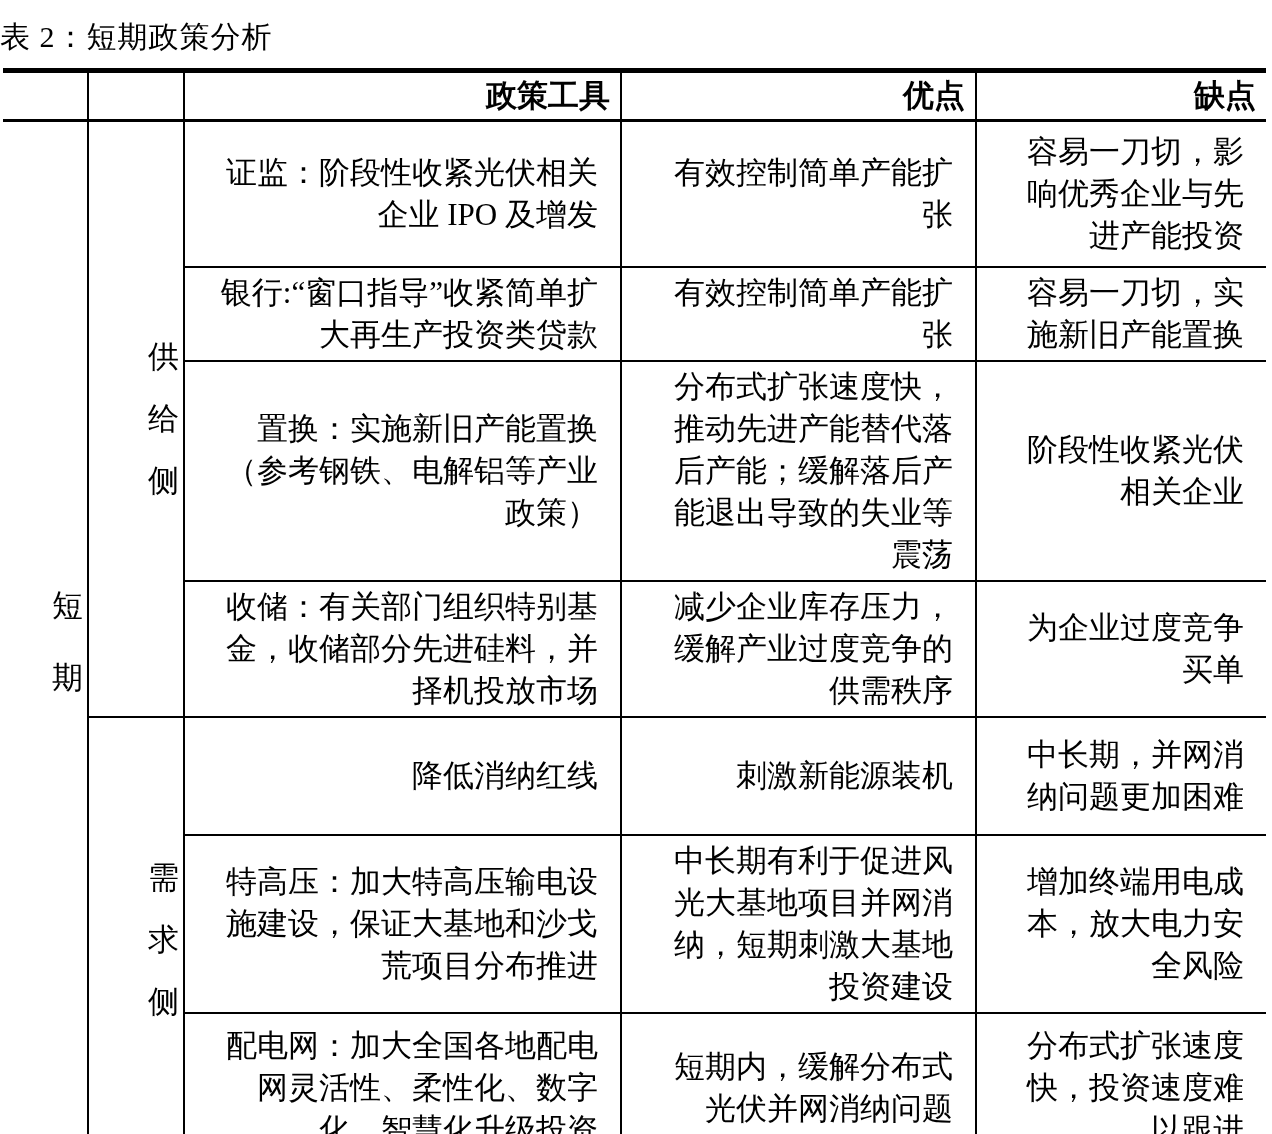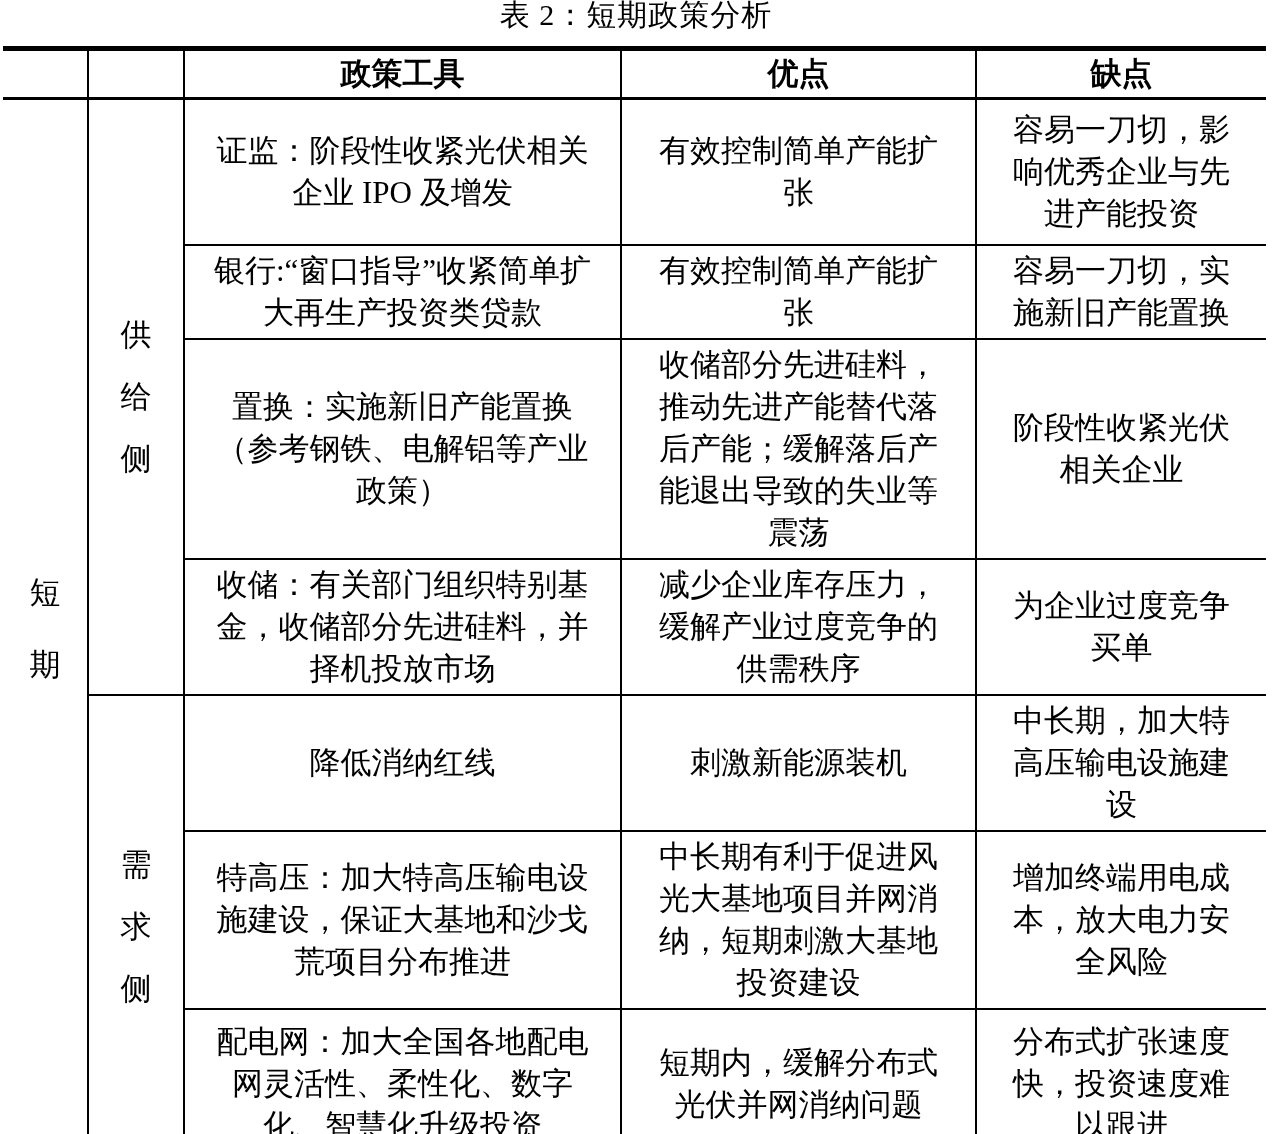--- a/index.html
+++ b/index.html
@@ -9,37 +9,37 @@
     color: #000000;
     font-family: "Liberation Serif", "DejaVu Serif", serif;
   }
   .page {
     width: 1272px;
     height: 1134px;
     background: #ffffff;
     overflow: hidden;
   }
   .caption {
-    text-align: center;
     font-size: 30px;
     line-height: 30px;
+    padding-top: 22px;
     height: 46px;
     letter-spacing: 1px;
   }
   table.policy {
     border-collapse: collapse;
     table-layout: fixed;
     width: 1263px;
     margin-left: 3px;
     border-top: 5px solid #000;
     border-bottom: 5px solid #000;
   }
   table.policy td, table.policy th {
     border: 2px solid #000;
-    text-align: center;
+    text-align: right;
     vertical-align: middle;
     font-size: 31px;
     line-height: 42px;
     padding: 4px 22px;
     font-weight: normal;
     overflow: hidden;
   }
   tr.head-row th {
     font-weight: bold;
     border-bottom: 3px solid #000;
@@ -104,37 +104,37 @@
     </tr>
 
     <tr class="r2">
       <td>银行:“窗口指导”收紧简单扩大再生产投资类贷款</td>
       <td>有效控制简单产能扩张</td>
       <td class="no-right">容易一刀切，实施新旧产能置换</td>
     </tr>
 
     <tr class="r3">
       <td class="boldcell">置换：实施新旧产能置换（参考钢铁、电解铝等产业政策）</td>
-      <td>收储部分先进硅料，推动先进产能替代落后产能；缓解落后产能退出导致的失业等震荡</td>
+      <td>分布式扩张速度快，推动先进产能替代落后产能；缓解落后产能退出导致的失业等震荡</td>
       <td class="no-right">阶段性收紧光伏相关企业</td>
     </tr>
 
     <tr class="r4">
       <td class="boldcell">收储：有关部门组织特别基金，收储部分先进硅料，并择机投放市场</td>
       <td>减少企业库存压力，缓解产业过度竞争的供需秩序</td>
       <td class="no-right">为企业过度竞争买单</td>
     </tr>
 
     <tr class="r5">
       <td class="vlabel side" rowspan="3">需
 求
 侧</td>
       <td>降低消纳红线</td>
       <td>刺激新能源装机</td>
-      <td class="no-right">中长期，加大特高压输电设施建设</td>
+      <td class="no-right">中长期，并网消纳问题更加困难</td>
     </tr>
 
     <tr class="r6">
       <td>特高压：加大特高压输电设施建设，保证大基地和沙戈荒项目分布推进</td>
       <td>中长期有利于促进风光大基地项目并网消纳，短期刺激大基地投资建设</td>
       <td class="no-right">增加终端用电成本，放大电力安全风险</td>
     </tr>
 
     <tr class="r7">
       <td>配电网：加大全国各地配电网灵活性、柔性化、数字化、智慧化升级投资</td>

